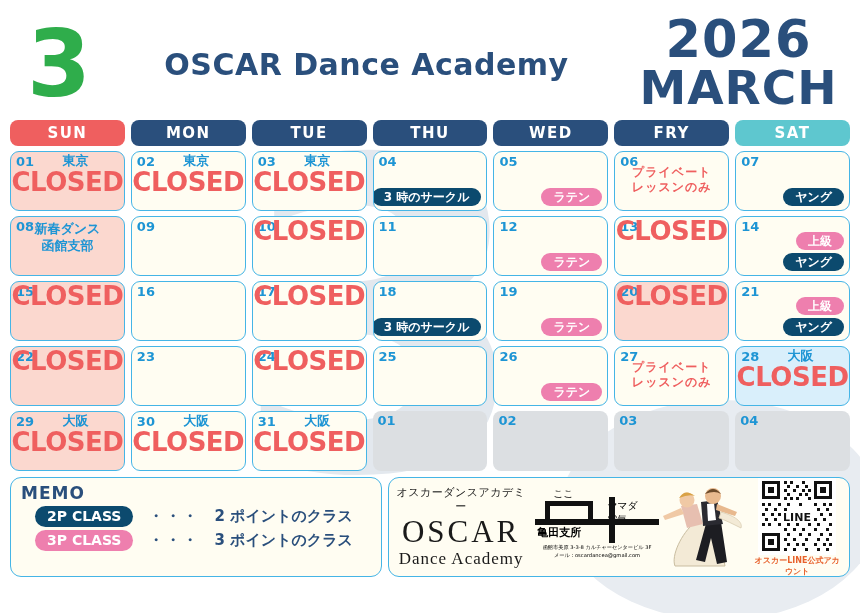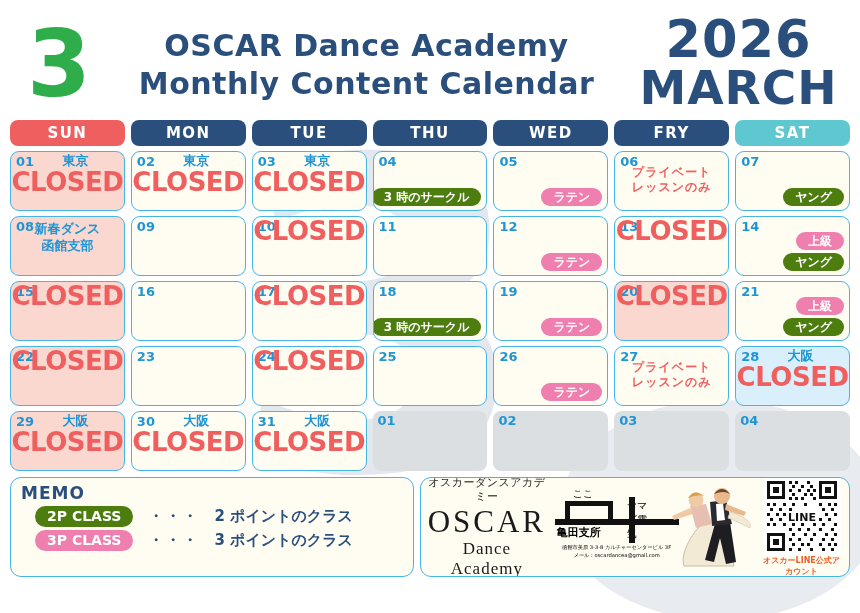--- a/index.html
+++ b/index.html
@@ -199,21 +199,21 @@
   .badge {
     border-radius: 11px;
     padding: 1px 12px;
     font-size: 12px;
     font-weight: 700;
     color: #ffffff;
     line-height: 16px;
     white-space: nowrap;
     font-family: "DejaVu Sans", sans-serif;
   }
-  .badge-green { background: #4d7c0f; }
+  .badge-green { background: #0c4a6e; }
   .badge-pink  { background: #ee7fae; }
 
   .private {
     position: absolute;
     left: 0; right: 0;
     top: 13px;
     text-align: center;
     color: #ef5f5f;
     font-size: 12px;
     font-weight: 700;
@@ -223,21 +223,21 @@
   }
 
   
   .footer {
     display: flex;
     gap: 6px;
     margin-top: 6px;
     height: 100px;
   }
   .memo {
-    width: 404px;
+    width: 372px;
     border: 1.8px solid #45b5e6;
     border-radius: 11px;
     background: #fffdf2;
     box-sizing: border-box;
     padding: 5px 10px;
   }
   .memo-title {
     color: #2a4f7c;
     font-size: 17px;
     font-weight: 700;
@@ -390,21 +390,20 @@
 
 <div class="watermark">3</div>
 <div class="wm2"></div>
 
 <div class="page">
 
   <div class="header">
     <div class="month-num">3</div>
     <div class="title-block">
       <div class="title-l1">OSCAR Dance Academy</div>
-      <div class="title-l2">Monthly Content Calendar</div>
     </div>
     <div class="year-block">
       <div class="year">2026</div>
       <div class="monthname">MARCH</div>
     </div>
   </div>
 
   <div class="weekdays" id="weekdays">
       <div class="wd wd-sun">SUN</div>
       <div class="wd wd-wk">MON</div>

